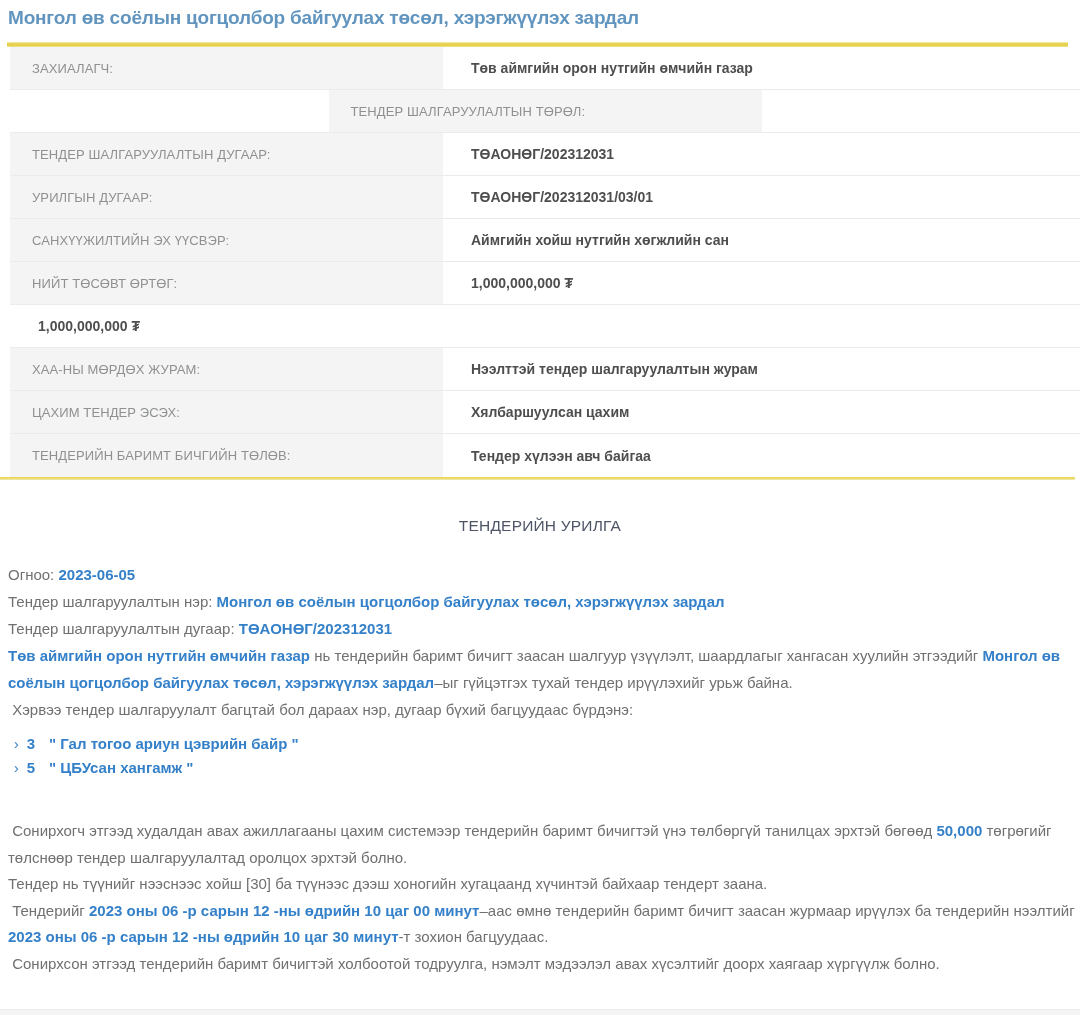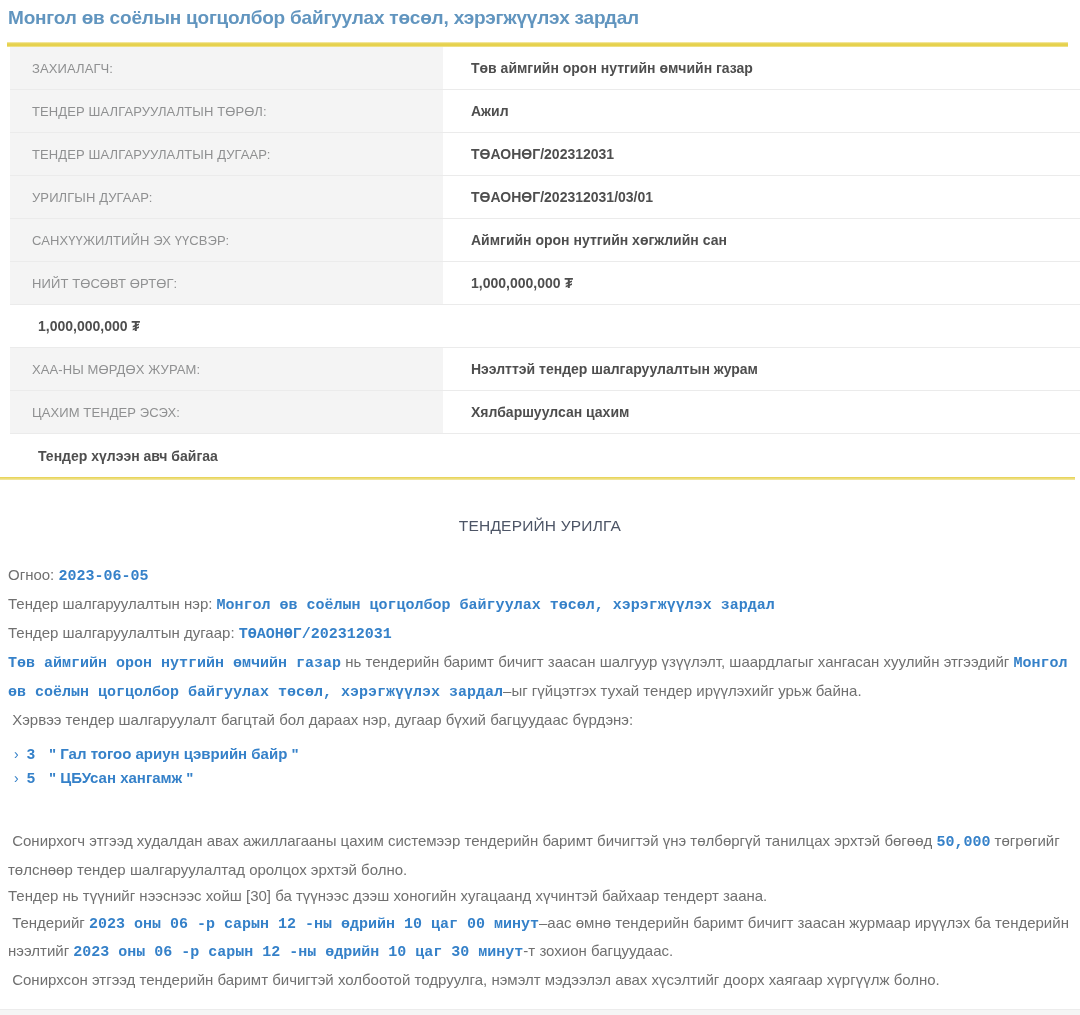--- a/index.html
+++ b/index.html
@@ -41,21 +41,21 @@
     font-size:14px;font-weight:bold;color:var(--value-dark);
   }
 
   .section-heading{
     text-align:center;margin-top:37px;font-size:15.5px;font-weight:normal;
     color:var(--heading-slate);letter-spacing:0.2px;
   }
 
   .meta{margin:26px 0 0 8px;font-size:15px;color:var(--body-gray);}
   .meta-line{line-height:27px;white-space:pre-wrap;}
-  .hl{color:var(--link-blue);font-weight:bold;text-decoration:none;cursor:pointer;font-family:Liberation Mono, monospace;}
+  .hl{color:var(--link-blue);font-weight:bold;text-decoration:none;cursor:pointer;}
 
   .paras{margin-left:8px;font-size:15px;color:var(--body-gray);}
   .paras p{line-height:27px;white-space:pre-wrap;}
   #para-group-1{}
   #para-group-2{margin-top:38px;}
   #para-group-2 p{line-height:26.5px;}
 
   .lots{margin:9px 0 0 14px;font-size:15px;}
   .lot-item{line-height:23px;color:var(--link-blue);font-weight:bold;cursor:pointer;}
   .lot-item .chev{font-weight:normal;font-size:14px;margin-right:8px;color:var(--link-blue);}
@@ -75,50 +75,50 @@
 
   <div class="rule rule-top"></div>
 
   <div class="details" id="details-table">
       <div class="detail-row">
         <div class="cell-label">ЗАХИАЛАГЧ:</div>
         <div class="cell-value">Төв аймгийн орон нутгийн өмчийн газар</div>
       </div>
       <div class="detail-row">
         <div class="cell-label">ТЕНДЕР ШАЛГАРУУЛАЛТЫН ТӨРӨЛ:</div>
-        <div class="cell-value">Ажил</div>
       </div>
       <div class="detail-row">
         <div class="cell-label">ТЕНДЕР ШАЛГАРУУЛАЛТЫН ДУГААР:</div>
         <div class="cell-value">ТӨАОНӨГ/202312031</div>
       </div>
       <div class="detail-row">
         <div class="cell-label">УРИЛГЫН ДУГААР:</div>
         <div class="cell-value">ТӨАОНӨГ/202312031/03/01</div>
       </div>
       <div class="detail-row">
         <div class="cell-label">САНХҮҮЖИЛТИЙН ЭХ ҮҮСВЭР:</div>
-        <div class="cell-value">Аймгийн орон нутгийн хөгжлийн сан</div>
+        <div class="cell-value">Аймгийн хойш нутгийн хөгжлийн сан</div>
       </div>
       <div class="detail-row">
         <div class="cell-label">НИЙТ ТӨСӨВТ ӨРТӨГ:</div>
         <div class="cell-value">1,000,000,000 ₮</div>
       </div>
       <div class="detail-row">
         <div class="cell-value">1,000,000,000 ₮</div>
       </div>
       <div class="detail-row">
         <div class="cell-label">ХАА-НЫ МӨРДӨХ ЖУРАМ:</div>
         <div class="cell-value">Нээлттэй тендер шалгаруулалтын журам</div>
       </div>
       <div class="detail-row">
         <div class="cell-label">ЦАХИМ ТЕНДЕР ЭСЭХ:</div>
         <div class="cell-value">Хялбаршуулсан цахим</div>
       </div>
       <div class="detail-row">
+        <div class="cell-label">ТЕНДЕРИЙН БАРИМТ БИЧГИЙН ТӨЛӨВ:</div>
         <div class="cell-value">Тендер хүлээн авч байгаа</div>
       </div>
     </div>
 
   <div class="rule rule-bottom"></div>
 
   <h2 class="section-heading">ТЕНДЕРИЙН УРИЛГА</h2>
 
   <div class="meta" id="meta-block">
       <div class="meta-line"><span>Огноо: </span><span class="hl">2023-06-05</span></div>

